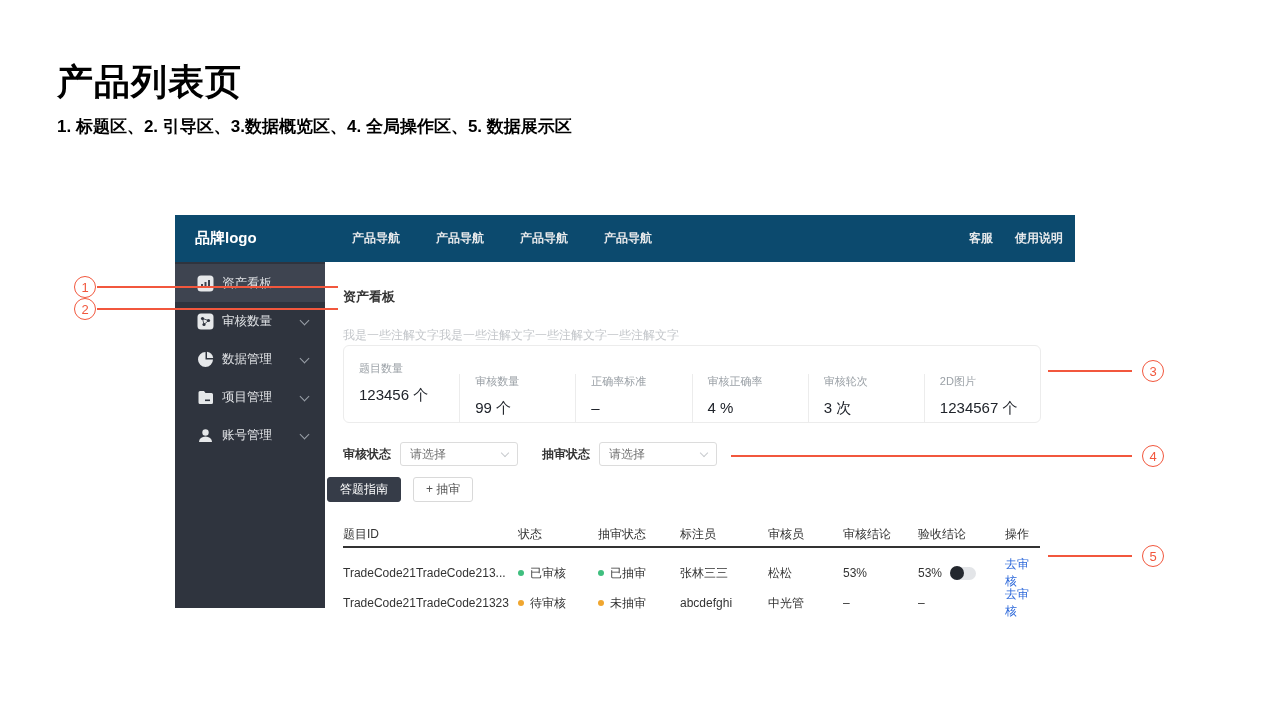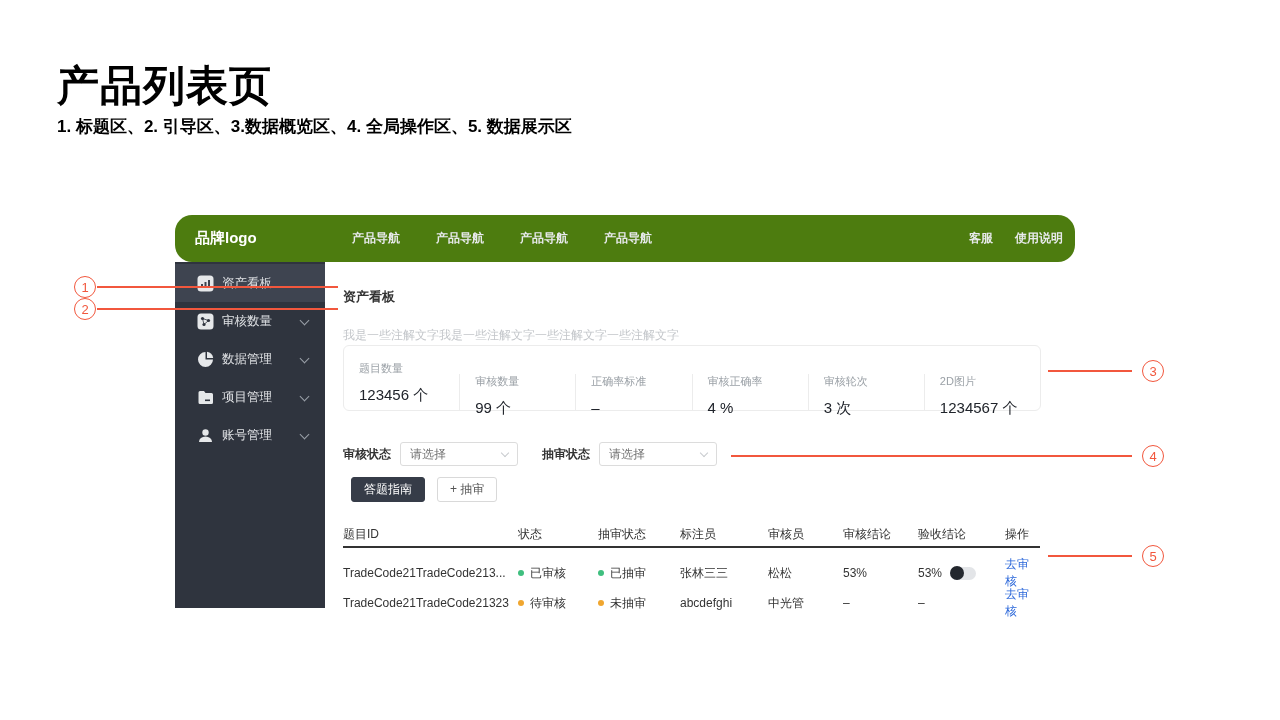--- a/index.html
+++ b/index.html
@@ -1,60 +1,60 @@
 <!DOCTYPE html>
 <html><head>
 <meta charset="utf-8">
 <style>
   * { margin:0; padding:0; box-sizing:border-box; }
   html,body { background:#fff; }
   body { font-family:"Liberation Sans","DejaVu Sans",sans-serif; }
   .canvas { position:relative; width:1280px; height:720px; background:#fff; overflow:hidden; }
 
   
-  .page-title { position:absolute; left:57px; top:58px; font-size:42px; font-weight:bold; color:#000; letter-spacing:1px;font-family:Liberation Serif, serif; }
+  .page-title { position:absolute; left:57px; top:58px; font-size:36px; font-weight:bold; color:#000; letter-spacing:1px;font-family:Liberation Serif, serif; }
   .page-subtitle { position:absolute; left:57px; top:115px; font-size:17px; font-weight:bold; color:#000; }
 
   
   .mockup { position:absolute; left:175px; top:215px; width:900px; height:393px; background:#fff; }
 
   
-  .topbar { position:absolute; left:0; top:0; width:900px; height:47px; background:#4d7c0f; display:flex; align-items:center;border-radius:17px; }
+  .topbar { position:absolute; left:0; top:0; width:900px; height:47px; background:#0c4a6e; display:flex; align-items:center; }
   .logo { position:absolute; left:20px; color:#fff; font-size:15px; font-weight:bold; }
   .topnav { position:absolute; left:177px; display:flex; gap:36px; }
   .topnav-item { color:#e8eaec; font-size:12px; font-weight:bold; width:48px; cursor:pointer; }
   .topbar-right { position:absolute; right:12px; display:flex; gap:22px; }
   .topbar-right .topnav-item { width:auto; }
 
   
   .sidebar { position:absolute; left:0; top:47px; width:150px; height:346px; background:#2f343e; padding-top:2px; }
   .side-item { position:relative; height:38px; display:flex; align-items:center; cursor:pointer; }
   .side-item.active { background:#3e4450; }
   .side-icon { position:absolute; left:21px; width:18px; height:18px; display:flex; align-items:center; justify-content:center; }
   .side-label { position:absolute; left:47px; color:#dfe1e4; font-size:12.5px; }
   .side-chev { position:absolute; left:126px; top:15px; width:7px; height:7px; border-right:1.5px solid #9aa0a8; border-bottom:1.5px solid #9aa0a8; transform:rotate(45deg); }
 
   
   .content { position:absolute; left:150px; top:47px; width:750px; height:346px; background:#fff; }
   .m-title { position:absolute; left:18px; top:26px; font-size:13px; font-weight:bold; color:#333; }
   .m-note { position:absolute; left:18px; top:65px; font-size:12px; color:#c3c6ca; }
 
-  .stats-card { position:absolute; left:18px; top:83px; width:698px; height:66px; border:1px solid #ececec; border-radius:6px; display:flex; padding:15px 0 0 0; }
+  .stats-card { position:absolute; left:18px; top:83px; width:698px; height:78px; border:1px solid #ececec; border-radius:6px; display:flex; padding:15px 0 0 0; }
   .stat { flex:1; padding-left:15px; }
   .stat + .stat { border-left:1px solid #ececec;margin-top:13px; }
   .stat-label { font-size:11px; color:#9aa0a6; margin-bottom:10px; }
   .stat-value { font-size:15px; color:#20242b; font-weight:500; }
 
   .filter-row { position:absolute; left:18px; top:180px; height:24px; display:flex; align-items:center; }
   .filter-label { font-size:12px; color:#333; font-weight:bold; margin-right:9px; }
   .select-box { position:relative; width:118px; height:24px; border:1px solid #dcdcdc; border-radius:3px; display:flex; align-items:center; padding-left:9px; margin-right:24px; cursor:pointer; background:#fff; }
   .select-placeholder { font-size:12px; color:#737373; }
   .select-chev { position:absolute; right:9px; top:7px; width:6px; height:6px; border-right:1.3px solid #c8cbce; border-bottom:1.3px solid #c8cbce; transform:rotate(45deg); }
 
-  .btn-row { position:absolute; left:26px; top:215px; display:flex; gap:12px; }
+  .btn-row { position:absolute; left:2px; top:215px; display:flex; gap:12px; }
   .btn { height:25px; padding:0 12px; font-size:12px; border-radius:3px; display:flex; align-items:center; cursor:pointer; }
   .btn-dark { background:#363c48; color:#fff; border:1px solid #363c48; }
   .btn-outline { background:#fff; color:#555; border:1px solid #d9d9d9; }
 
   
   .table { position:absolute; left:18px; top:264px; width:697px; }
   .t-row { display:grid; grid-template-columns:175px 80px 82px 88px 75px 75px 87px auto; align-items:center; }
   .t-head { height:22px; padding-bottom:6px; border-bottom:2px solid #333; }
   .t-head .t-cell { font-size:12px; color:#333; font-weight:500; }
   .t-body-row { height:30px; }

